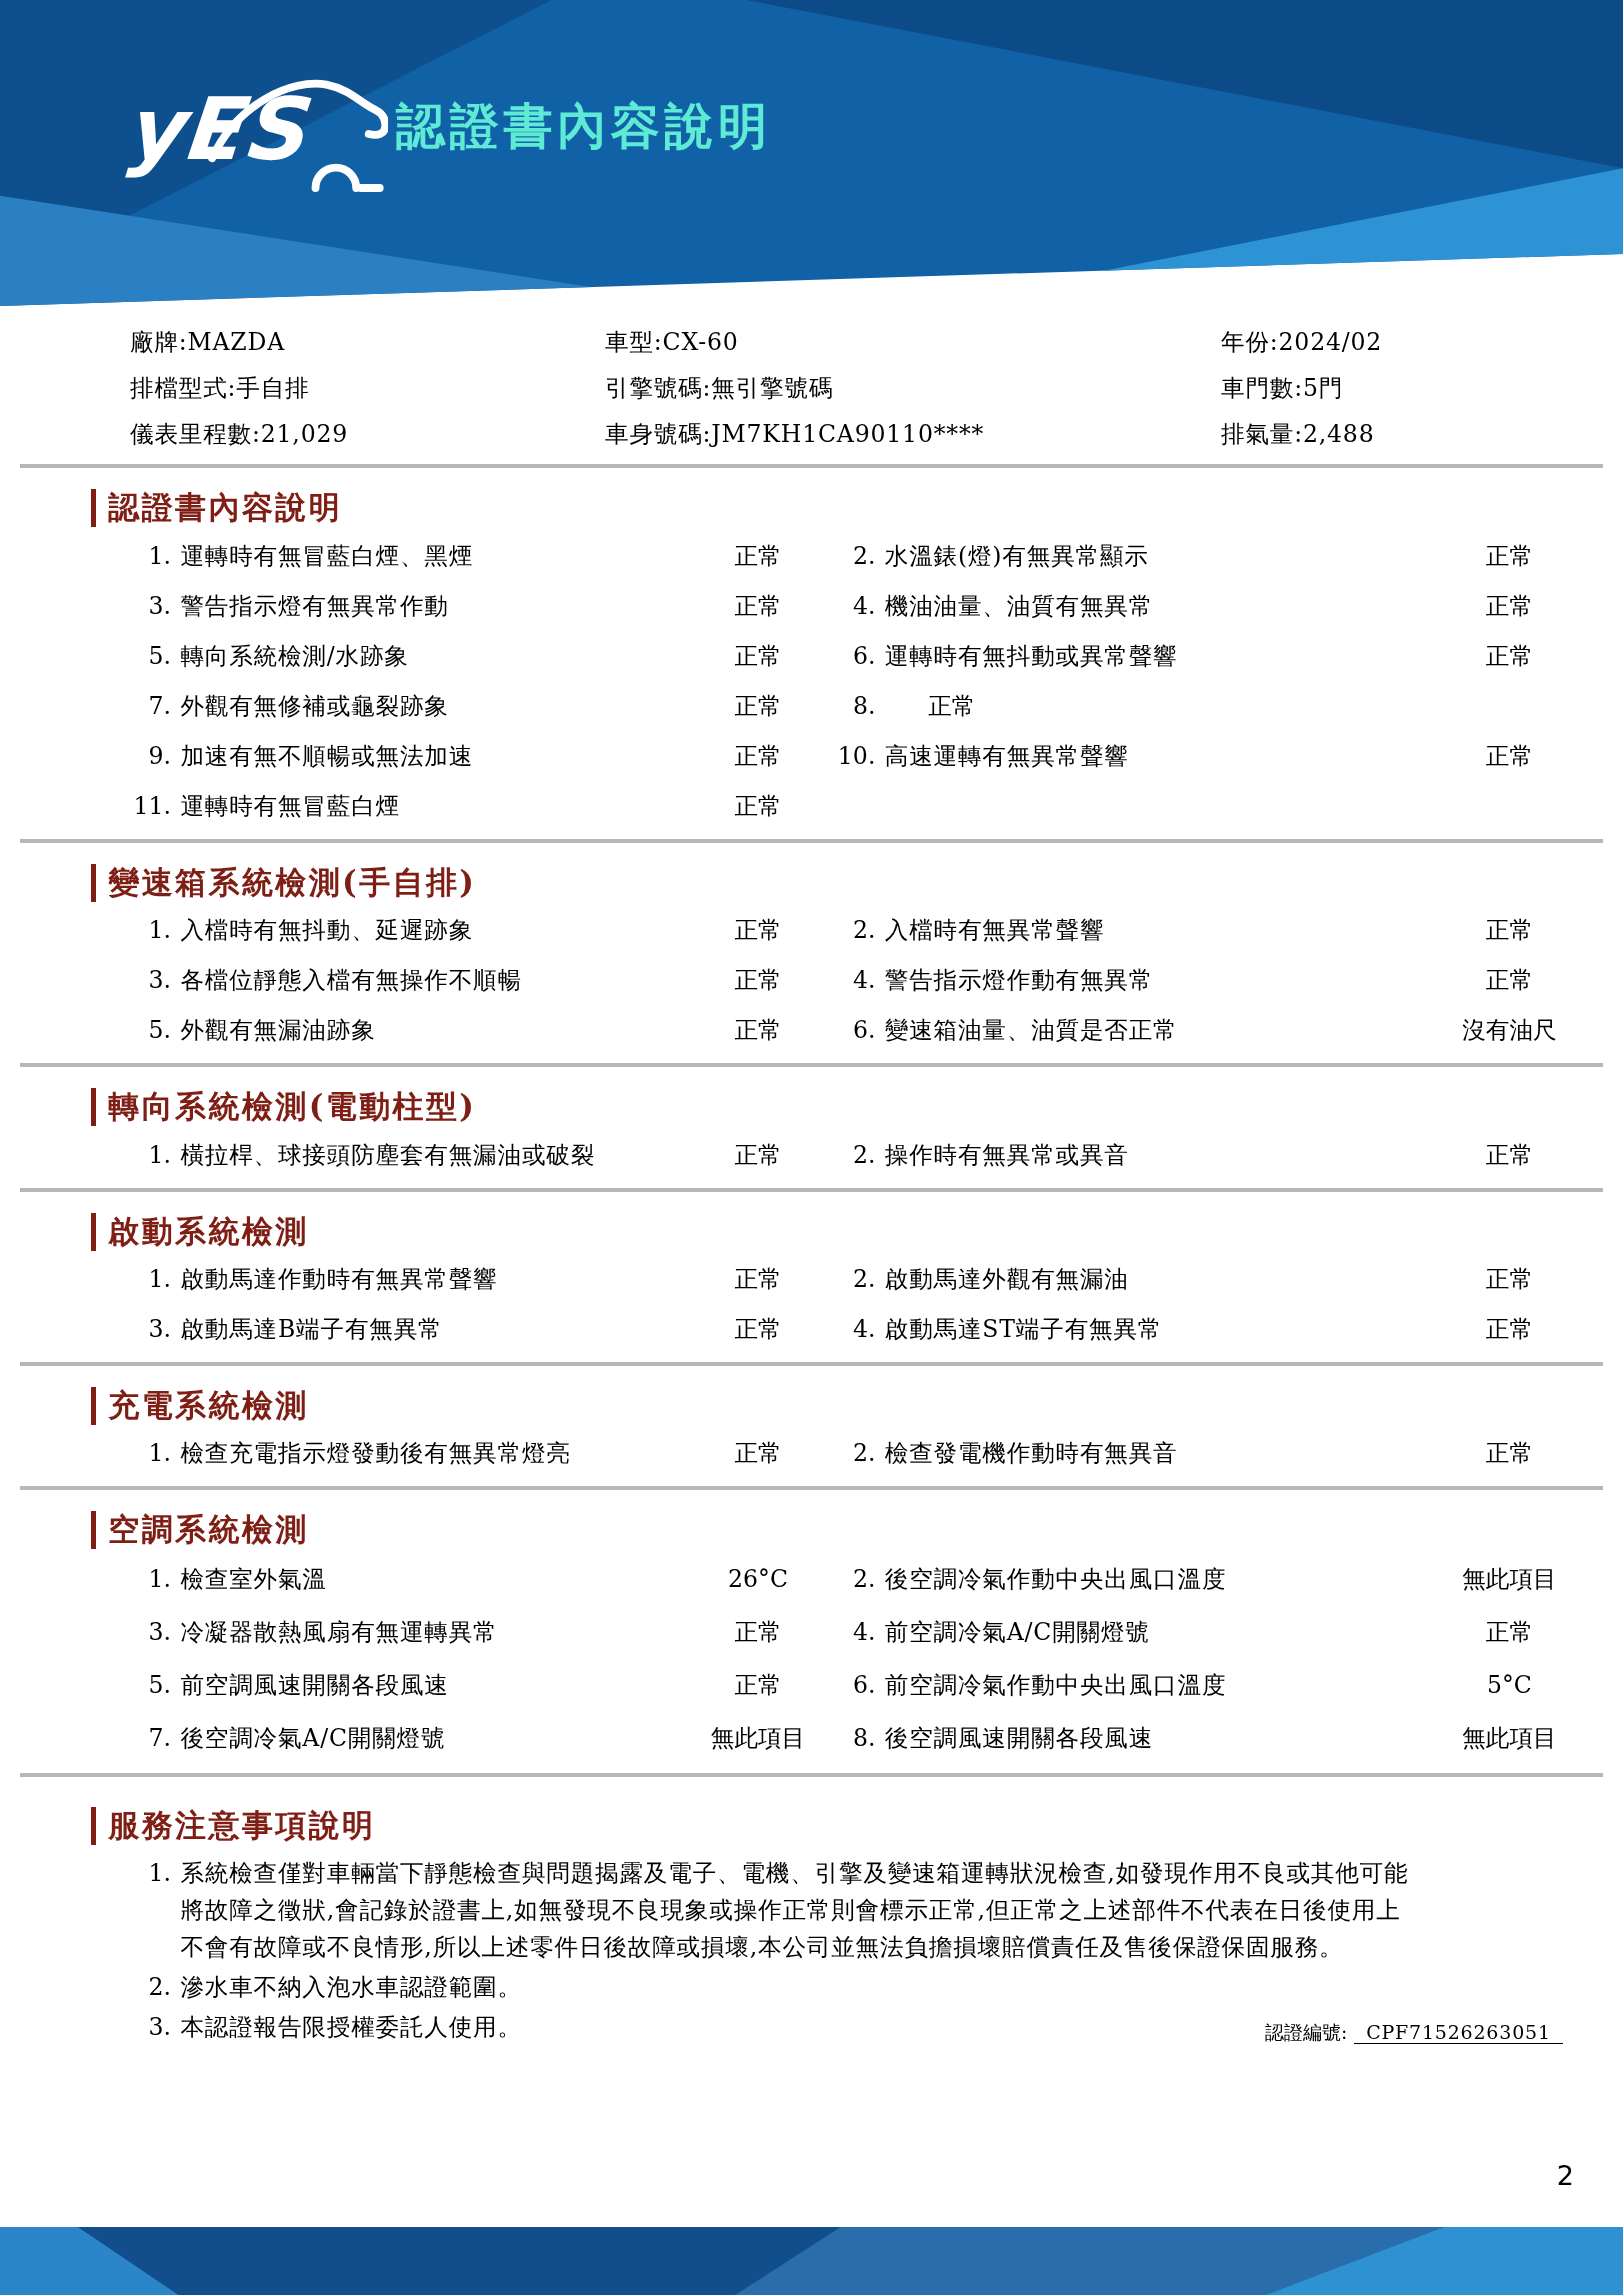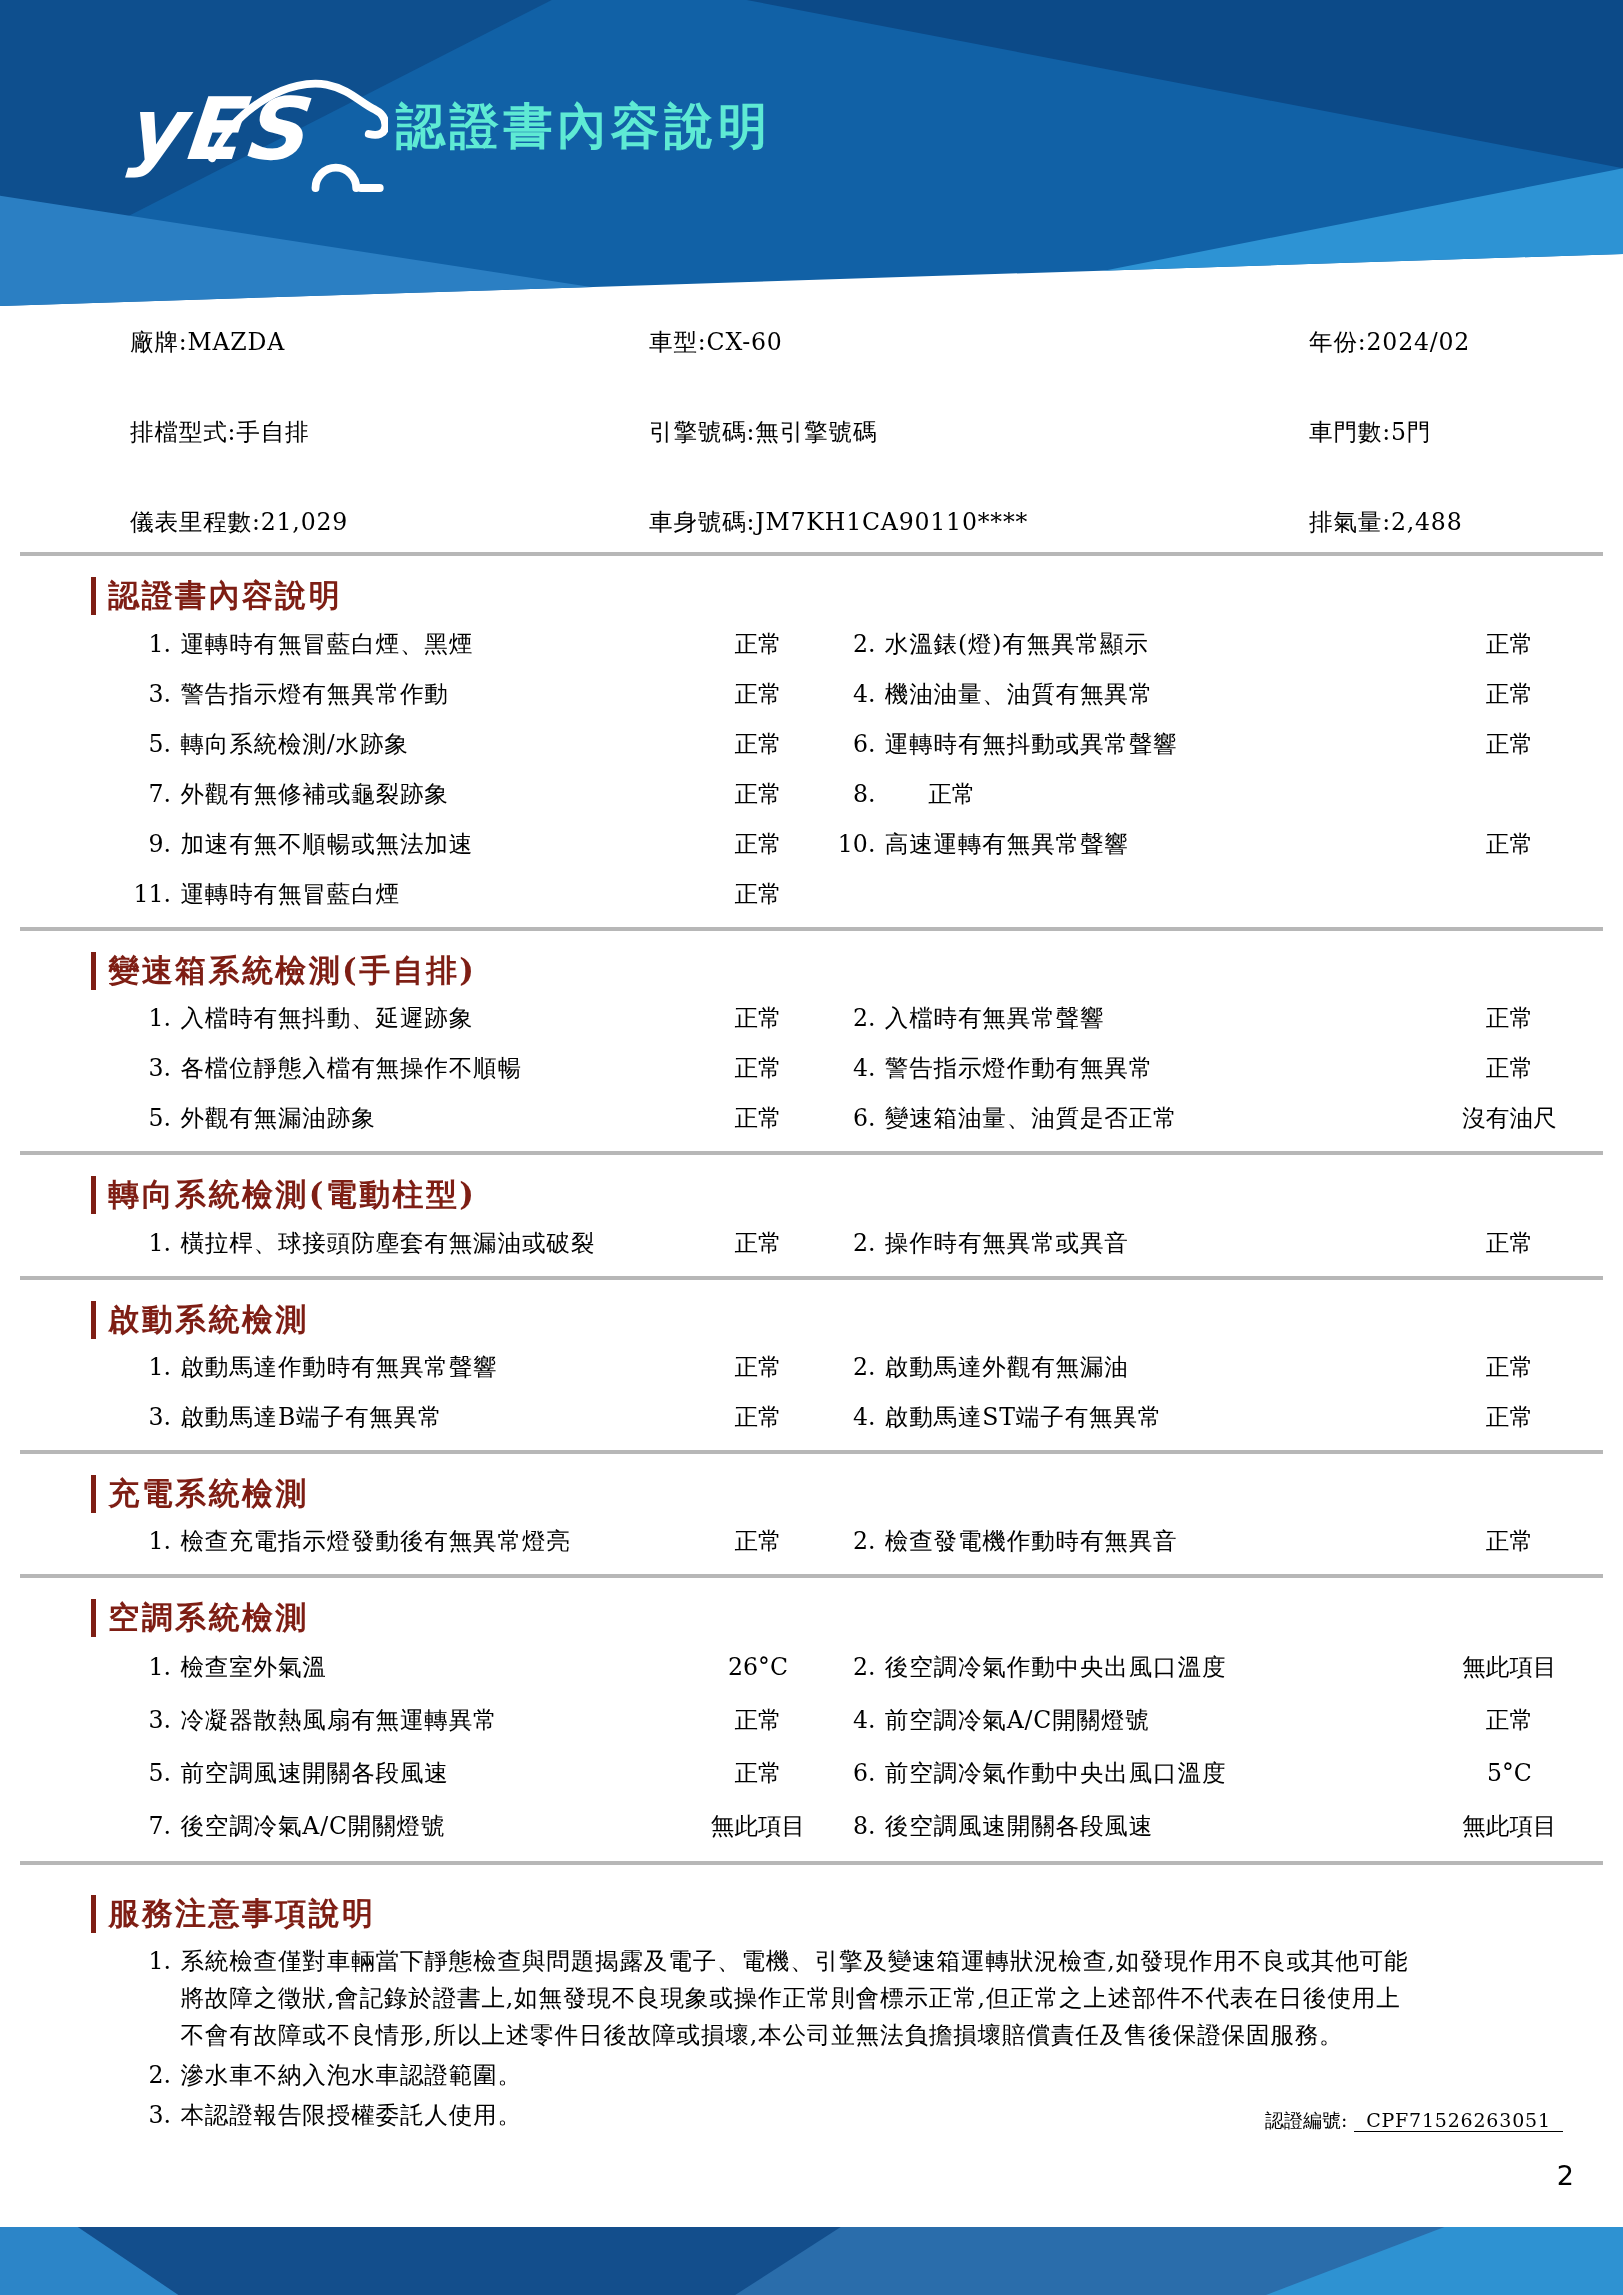--- a/index.html
+++ b/index.html
@@ -16,21 +16,21 @@
   .h-light-bl{clip-path:polygon(0 64%,44% 100%,0 100%);background:#2b7fc3;}
   .header-logo{position:absolute;left:132px;top:66px;width:377px;height:149px;}
   .logo-text{position:absolute;left:0;top:20.4px;font-family:"DejaVu Sans","Liberation Sans",sans-serif;
              font-style:italic;font-weight:bold;font-size:86px;line-height:1;color:#fff;
              transform:skewX(-8deg);letter-spacing:1.6px;}
   .logo-car{position:absolute;left:75px;top:-7.9px;}
   .page-title{position:absolute;left:396px;top:94px;font-family:"DejaVu Sans","Liberation Sans",sans-serif;
               font-weight:bold;font-size:49px;color:#5eead4;letter-spacing:4.7px;white-space:nowrap;}
 
   
-  .info-grid{display:grid;grid-template-columns:475px 616px 1fr;margin:12.6px 31px 0 130px;gap:44px;}
+  .info-grid{display:grid;grid-template-columns:475px 616px 1fr;margin:12.6px 31px 0 130px;}
   .ifield{height:46px;display:flex;align-items:center;font-size:23.6px;letter-spacing:0.8px;}
 
   .rule{height:3.9px;background:#b7b7b7;margin:7.9px 20.4px 0 20.4px;}
 
   
   .section-title-row{display:flex;align-items:center;margin:19px 0 0 91px;height:42px;}
   .section-bar{width:4.7px;height:38px;background:#7e1e14;margin-right:12.6px;}
   .section-title{font-size:31px;font-weight:bold;color:#7e1e14;letter-spacing:2.4px;}
   .rows{margin-top:1.6px;}
   .irow{display:flex;align-items:center;height:50px;padding-left:130px;}

